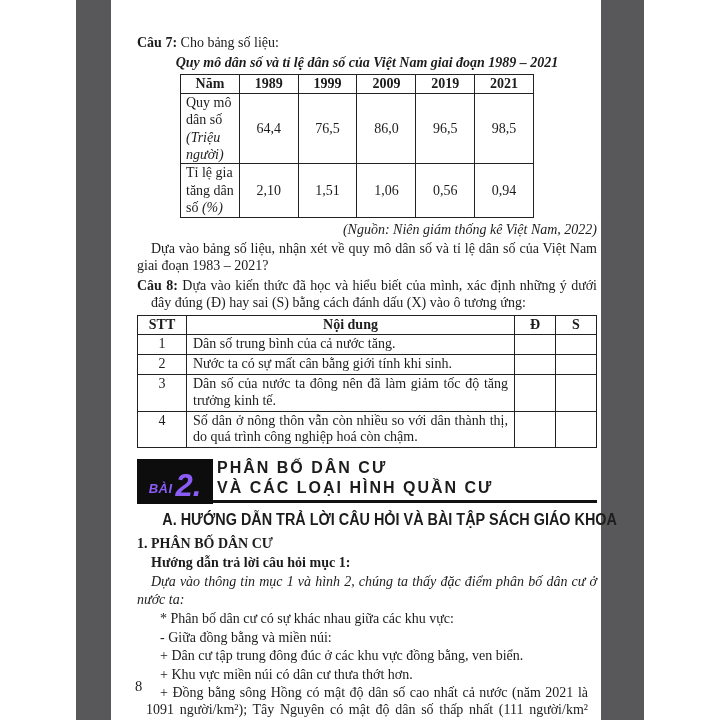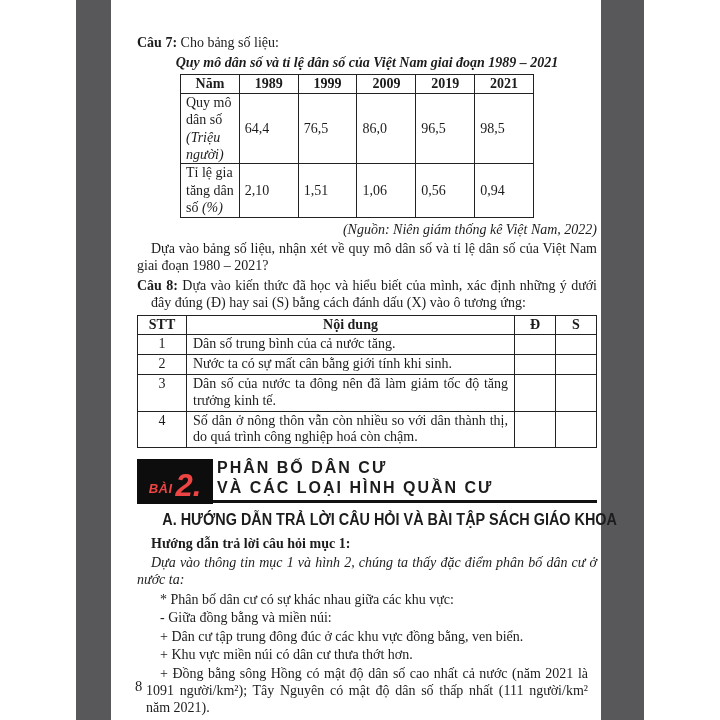--- a/index.html
+++ b/index.html
@@ -22,38 +22,38 @@
 
   .tbl-title{font-weight:bold;font-style:italic;text-align:center;margin:1px 0 2px;}
 
   table{border-collapse:collapse;}
   td,th{border:1px solid #222;}
 
   .t1{width:354px;margin-left:43px;table-layout:fixed;padding-left:23px;}
   .t1 td{height:18px;padding:0 5px;}
   .t1 .lbl{width:160px;text-align:left;}
   .t1 .yr{width:33px;text-align:center;font-weight:bold;}
-  .t1 .val{text-align:left;font-family:Liberation Serif, serif;}
+  .t1 .val{text-align:center;font-family:Liberation Serif, serif;}
 
   .source{font-style:italic;text-align:right;margin:3px 0 2px;}
   .para{text-align:justify;text-indent:14px;margin:0 0 2px;}
   .cau8p{text-align:justify;padding-left:14px;text-indent:-14px;margin:2px 0 3px;}
 
   .t2{width:100%;table-layout:fixed;margin:1px 0 0;padding-left:16px;}
   .t2 td{padding:1px 6px;line-height:16.8px;vertical-align:top;}
   .t2 .c-stt{width:36px;text-align:center;}
   .t2 .c-mark{width:28px;text-align:center;}
   .t2 .hdr{font-weight:bold;text-align:center;}
   .t2 .c-content{text-align:justify;}
 
   .lesson-head{position:relative;height:47px;margin:9px 0 5px;}
   .lesson-rule{position:absolute;left:0;right:0;bottom:1px;height:3px;background:#121212;}
   .badge{
     position:absolute;left:0;bottom:0;width:76px;height:45px;
-    background:var(--badge-bg,#0d0d0d);color:#ef4444;box-sizing:border-box;
+    background:var(--badge-bg,#0d0d0d);color:#8b5cf6;box-sizing:border-box;
     display:flex;align-items:flex-end;justify-content:center;gap:3px;
     padding-bottom:5px;font-style:italic;font-weight:bold;
     font-family:"Liberation Sans","DejaVu Sans",sans-serif;
   }
   .badge .bai{font-size:13px;line-height:1;padding-bottom:4px;letter-spacing:0.5px;}
   .badge .num{font-size:31px;line-height:0.8;}
   .lesson-title{
     margin-left:80px;text-align:left;padding-top:1px;
     font-family:"Liberation Sans","DejaVu Sans",sans-serif;
     font-weight:bold;font-size:16px;letter-spacing:2px;line-height:20px;
@@ -109,21 +109,21 @@
         <td class="val">1,51</td>
         <td class="val">1,06</td>
         <td class="val">0,56</td>
         <td class="val">0,94</td>
       </tr>
     </tbody>
   </table>
 
   <div class="source">(Nguồn: Niên giám thống kê Việt Nam, 2022)</div>
 
-  <p class="para">Dựa vào bảng số liệu, nhận xét về quy mô dân số và tỉ lệ dân số của Việt Nam giai đoạn 1980 – 2021?</p>
+  <p class="para">Dựa vào bảng số liệu, nhận xét về quy mô dân số và tỉ lệ dân số của Việt Nam giai đoạn 1983 – 2021?</p>
 
   <p class="cau8p"><b class="inline">Câu 8:</b> <span>Dựa vào kiến thức đã học và hiểu biết của mình, xác định những ý dưới đây đúng (Đ) hay sai (S) bằng cách đánh dấu (X) vào ô tương ứng:</span></p>
 
   <table class="t2">
     <tbody>
       <tr>
         <td class="c-stt hdr">STT</td>
         <td class="hdr">Nội dung</td>
         <td class="c-mark hdr">Đ</td>
         <td class="c-mark hdr">S</td>
@@ -164,20 +164,21 @@
     <div class="lesson-title">
       <div>PHÂN BỐ DÂN CƯ</div>
       <div>VÀ CÁC LOẠI HÌNH QUẦN CƯ</div>
     </div>
   </div>
 
   <div class="section-a">
     <span class="cond">A. HƯỚNG DẪN TRẢ LỜI CÂU HỎI VÀ BÀI TẬP SÁCH GIÁO KHOA</span>
   </div>
 
+  <p class="h1">1. PHÂN BỐ DÂN CƯ</p>
   <p class="sub">Hướng dẫn trả lời câu hỏi mục 1:</p>
   <p class="intro-italic">Dựa vào thông tin mục 1 và hình 2, chúng ta thấy đặc điểm phân bố dân cư ở nước ta:</p>
 
   <p class="pt">* Phân bố dân cư có sự khác nhau giữa các khu vực:</p>
   <p class="pt">- Giữa đồng bằng và miền núi:</p>
   <p class="pt">+ Dân cư tập trung đông đúc ở các khu vực đồng bằng, ven biển.</p>
   <p class="pt">+ Khu vực miền núi có dân cư thưa thớt hơn.</p>
   <p class="pt">+ Đồng bằng sông Hồng có mật độ dân số cao nhất cả nước (năm 2021 là 1091 người/km²); Tây Nguyên có mật độ dân số thấp nhất (111 người/km² năm 2021).</p>
   <p class="pt">- Giữa thành thị và nông thôn:</p>
 

